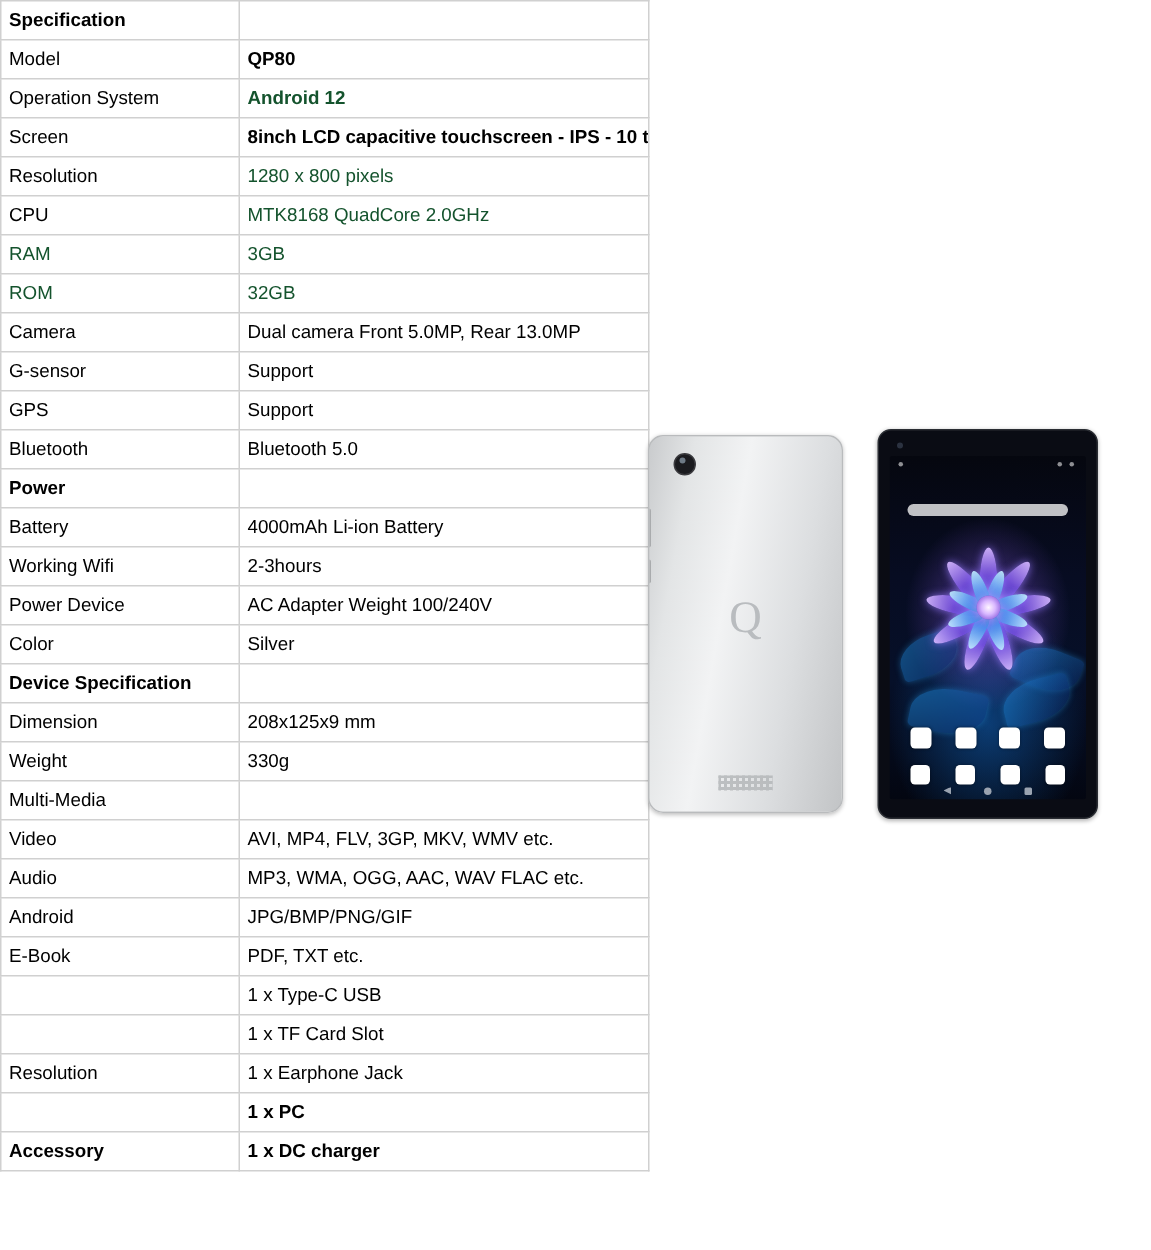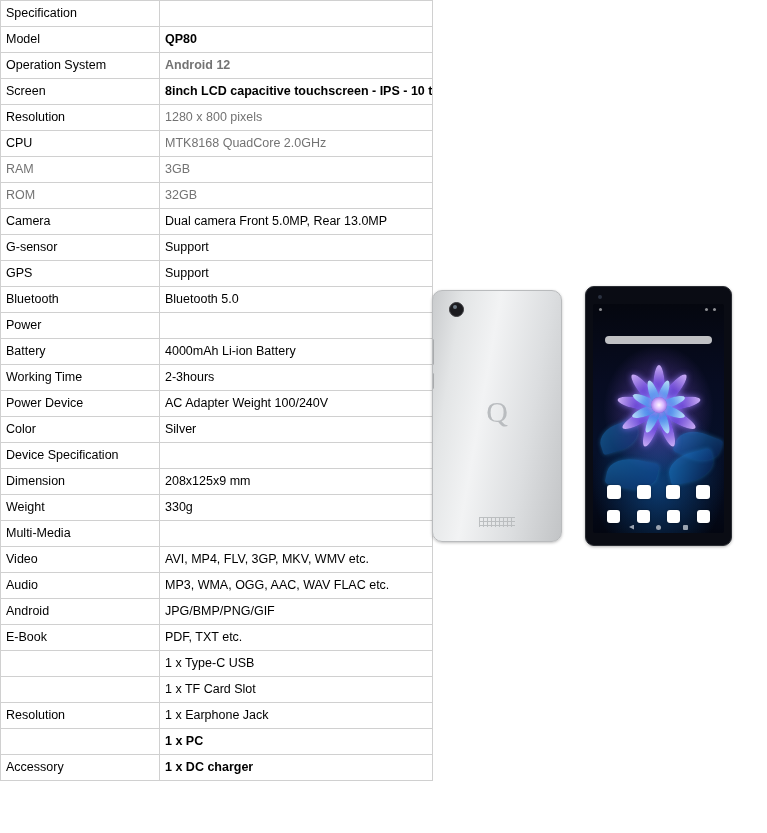--- a/index.html
+++ b/index.html
@@ -36,22 +36,22 @@
     vertical-align: middle;
     height: 18px;
     font-size: 12.5px;
     line-height: 15px;
     overflow: hidden;
     white-space: nowrap;
   }
   td.label { width: 148px; }
   td.value { width: 262px; }
   .bold { font-weight: bold; }
-  .red { color: #737373; }
-  .section { font-weight: normal; margin-top: 32px; }
+  .red { color: #14532d; }
+  .section { font-weight: bold; margin-top: 32px; }
 
   
   td.overflow { overflow: visible; position: relative; }
   td.overflow > span { position: relative; z-index: 2; background: transparent; }
 
   
   .photo {
     position: absolute;
     left: 424px;
     top: 283px;
@@ -330,21 +330,21 @@
       </tr>
       <tr>
         <td class="label section">Power</td>
         <td class="value"></td>
       </tr>
       <tr>
         <td class="label">Battery</td>
         <td class="value">4000mAh Li-ion Battery</td>
       </tr>
       <tr>
-        <td class="label">Working Time</td>
+        <td class="label">Working Wifi</td>
         <td class="value">2-3hours</td>
       </tr>
       <tr>
         <td class="label">Power Device</td>
         <td class="value">AC Adapter Weight 100/240V</td>
       </tr>
       <tr>
         <td class="label">Color</td>
         <td class="value">Silver</td>
       </tr>

